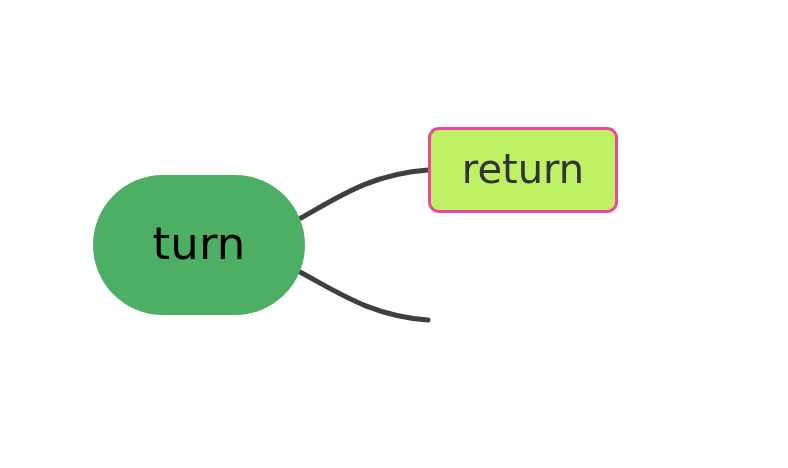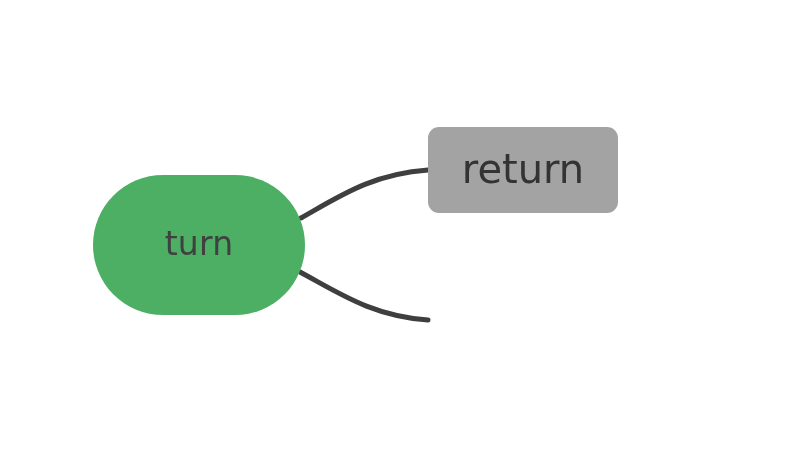--- a/index.html
+++ b/index.html
@@ -38,30 +38,30 @@
   .node-root {
     left: 93px;
     top: 175px;
     width: 212px;
     height: 140px;
     background: #4caf64;
     border-radius: 70px;
     z-index: 3;
   }
   .node-root .node-label {
-    color: #404040;
-    font-size: 33px;
+    color: #000000;
+    font-size: 45px;
     line-height: 1;
     letter-spacing: 0.2px;
     padding-bottom: 3px;
   }
   
   .node-leaf {
-    background: #a3a3a3;
-    border: 3px solid #a3a3a3;
+    background: #bef264;
+    border: 3px solid #ec4899;
     border-radius: 11px;
     z-index: 3;
   }
   .node-leaf .node-label {
     color: #333333;
     font-size: 40px;
     line-height: 1;
     padding-bottom: 2px;
   }
   .node-return {

